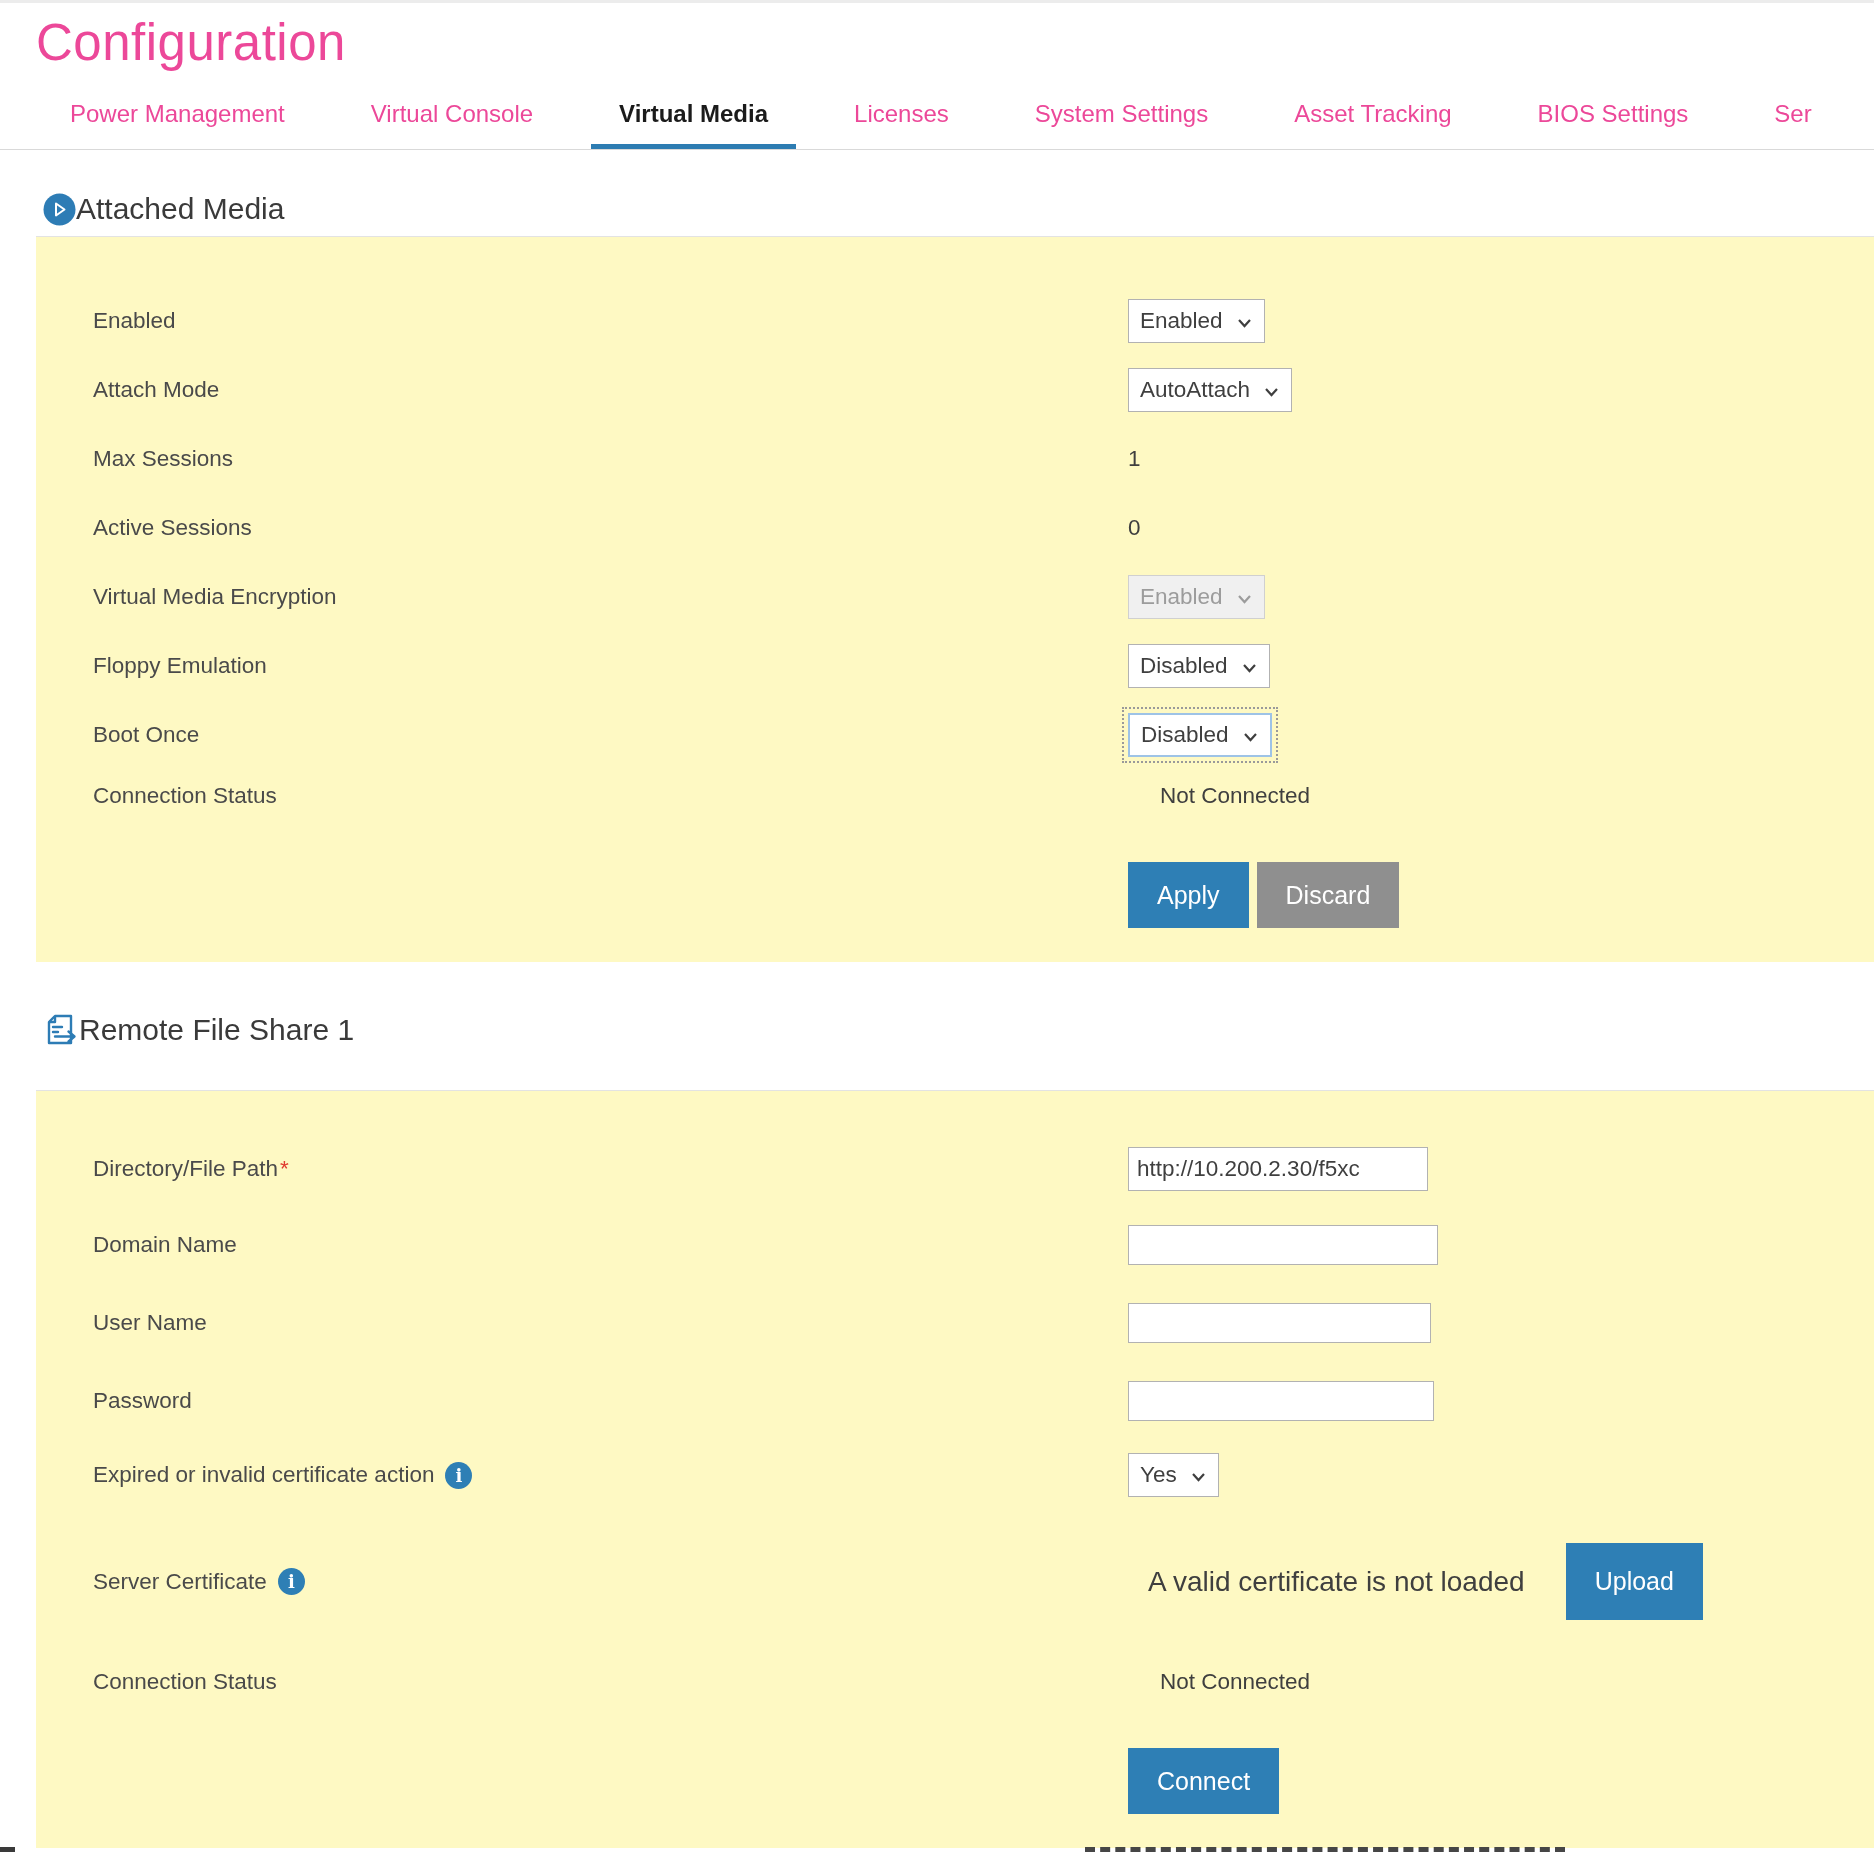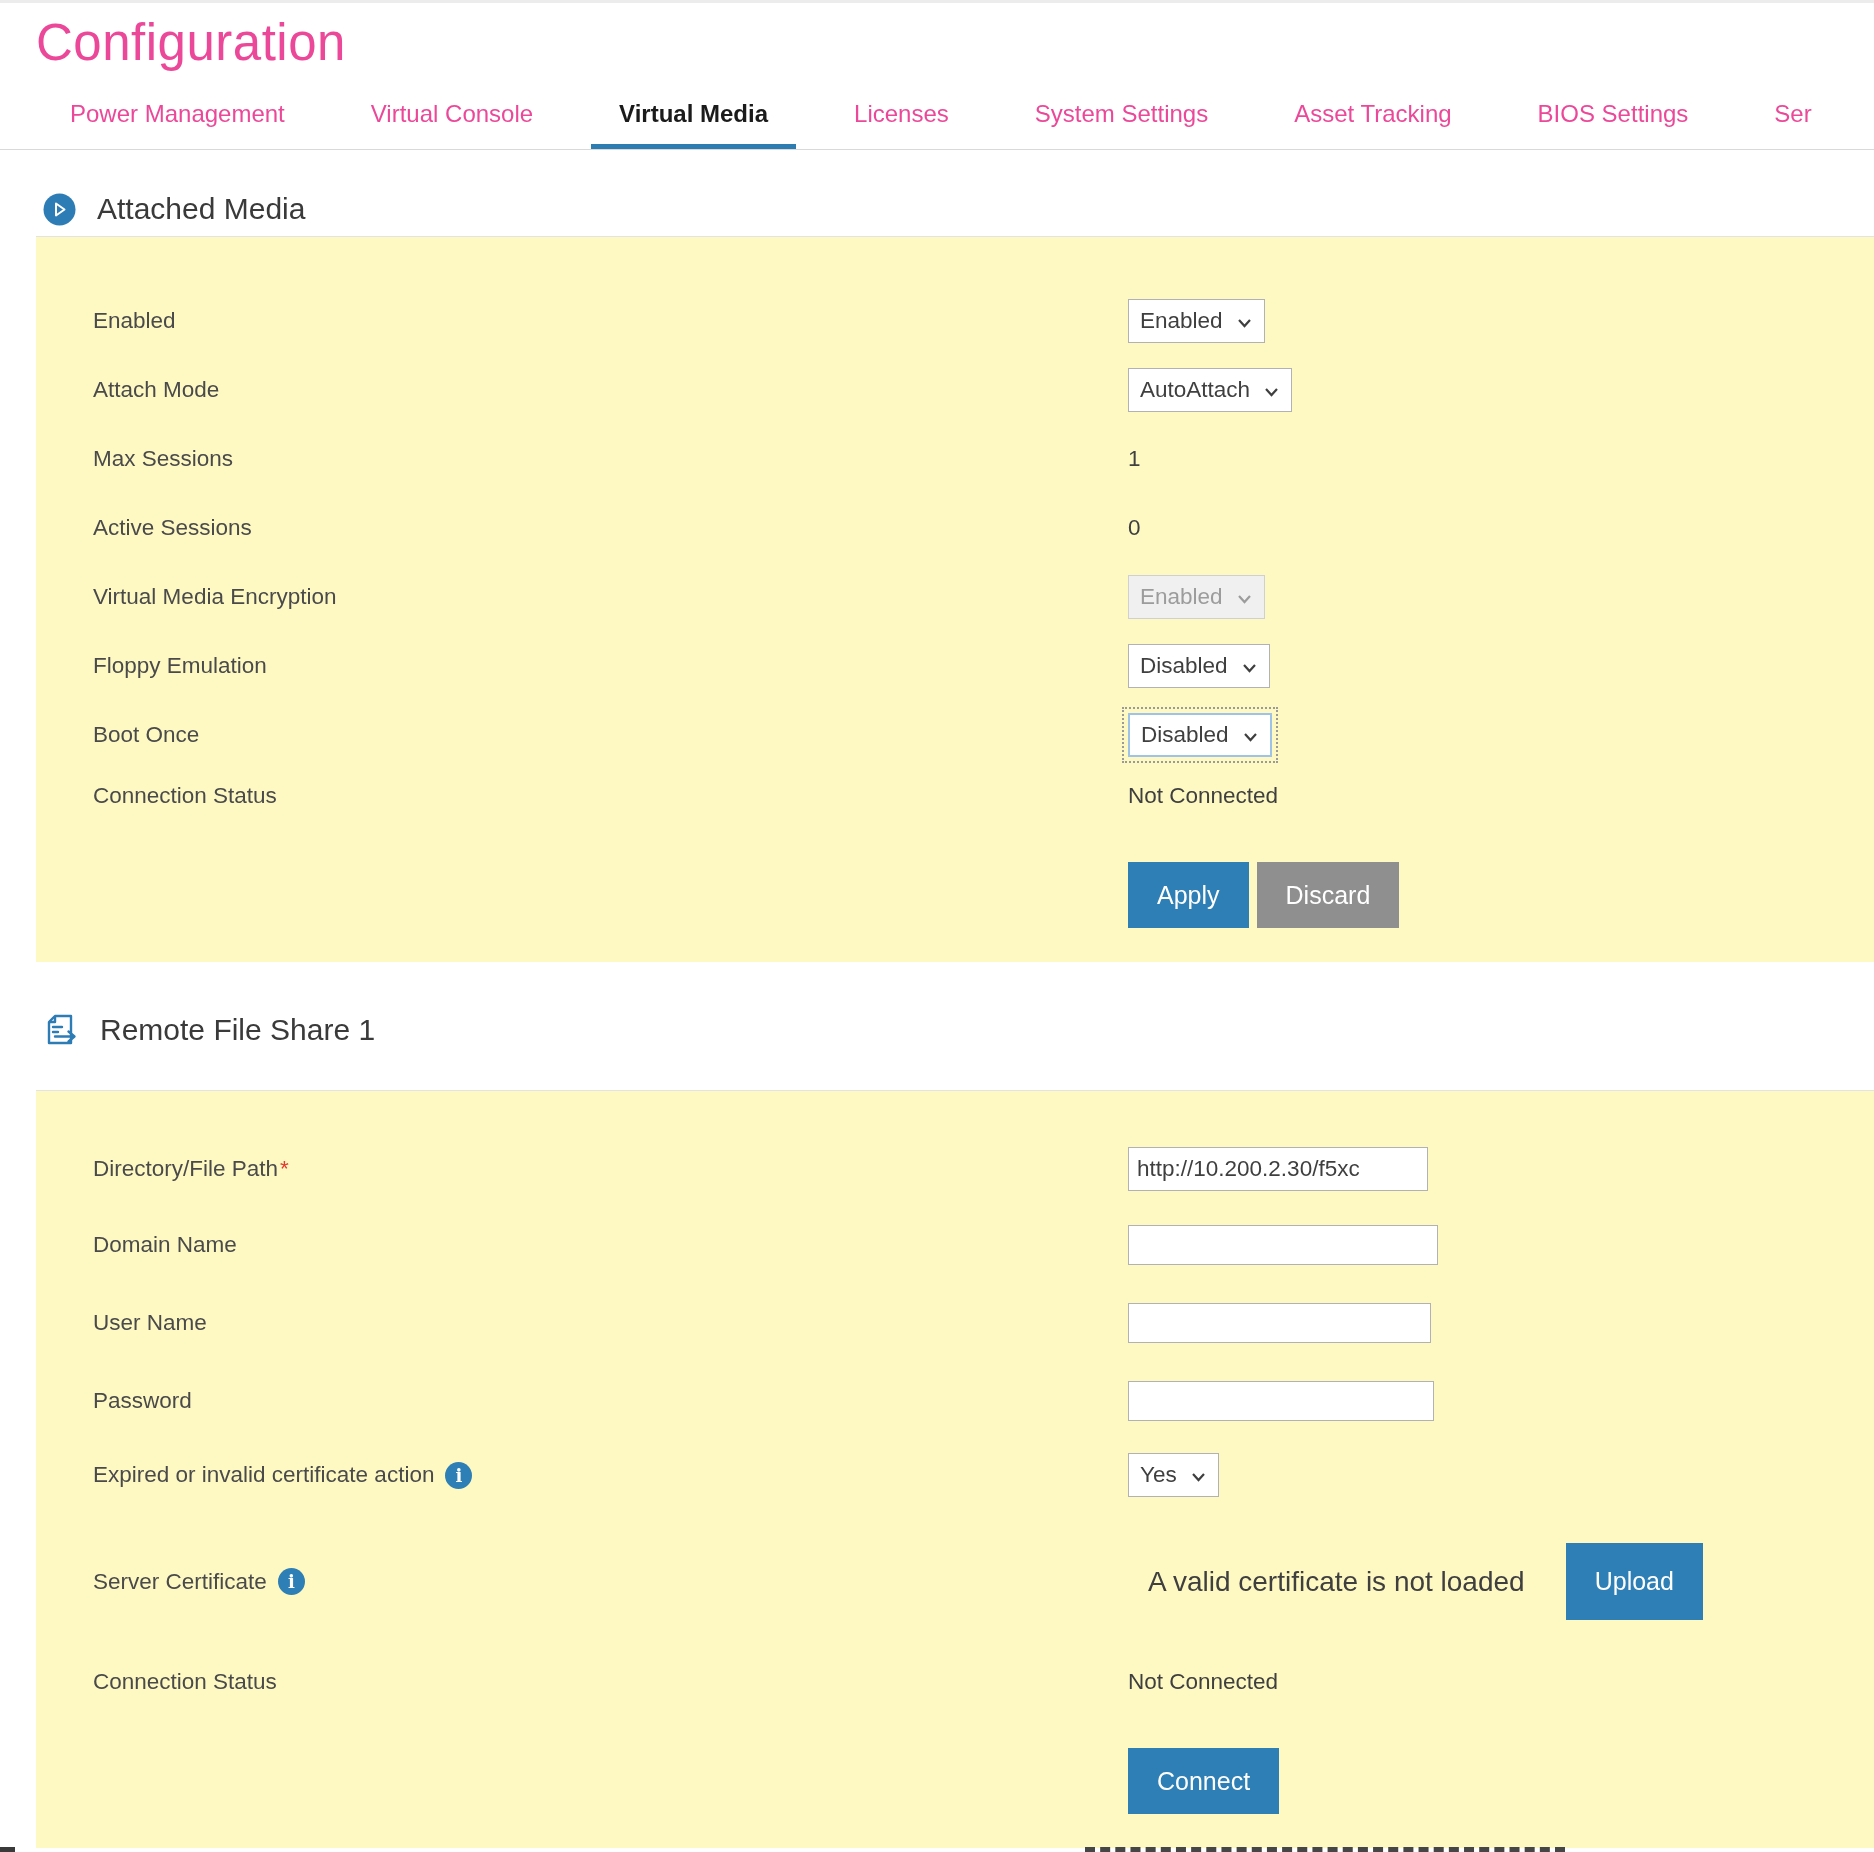--- a/index.html
+++ b/index.html
@@ -27,21 +27,21 @@
     font-size:24px; color:#ec4899; padding:0 28px 21px 28px; cursor:pointer;
     flex:0 0 auto;
   }
   .tab.active {
     color:#1b1b1b; font-weight:700; padding-bottom:16px;
     border-bottom:5px solid #2d7cb2;
   }
 
   
   .section-header {
-    display:flex; align-items:center; gap:21px; margin-left:43px;
+    display:flex; align-items:center; margin-left:43px;
   }
   .section-header.first { margin-top:42px; margin-bottom:10px; }
   .section-header.second { margin-top:50px; margin-bottom:42px; }
   .section-title { font-size:30px; color:#3a3a3a; }
 
   
   .panel {
     margin-left:36px; background:#fef9c3; border-top:1px solid #e3e3e3;
     padding:62px 0 34px 57px;
   }
@@ -93,21 +93,21 @@
   
   .info {
     display:inline-flex; align-items:center; justify-content:center;
     width:27px; height:27px; border-radius:50%; background:#2e7fb5;
     color:#ffffff; font-family:"DejaVu Serif", serif; font-weight:bold;
     font-size:18px; margin-left:11px; cursor:pointer; flex:0 0 auto;
   }
 
   .cert-line { display:flex; align-items:center; gap:41px; }
 
-  .conn-row { min-height:28px; }
+  .conn-row { min-height:28px;gap:32px; }
 
   
   .bottom-dashes {
     position:absolute; left:1085px; bottom:0; width:480px; height:0;
     border-top:5px dashed #464646; z-index:5;
   }
   .bottom-corner {
     position:absolute; left:0; bottom:0; width:15px; height:5px;
     background:#3a3a3a; z-index:5;
   }

